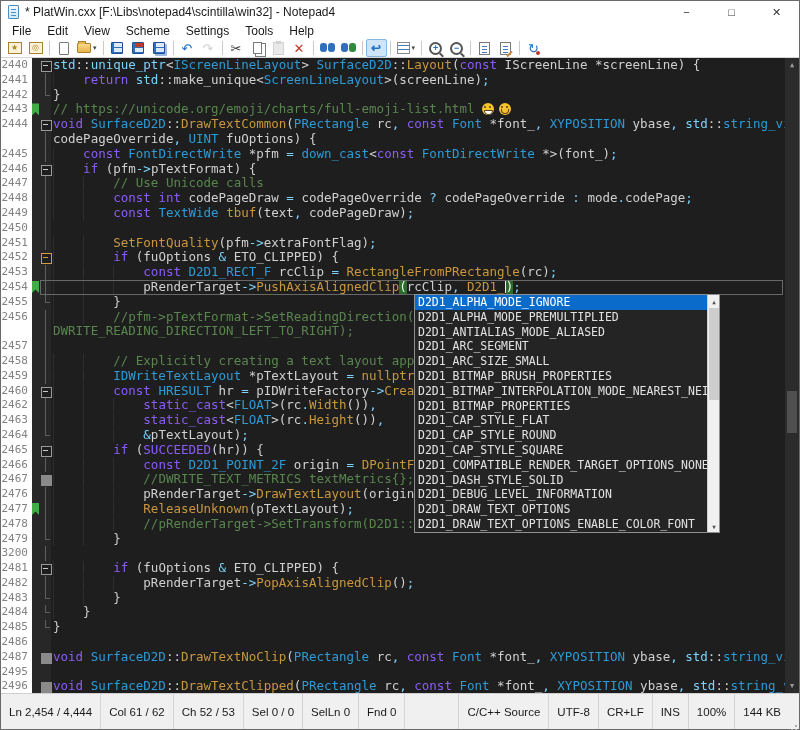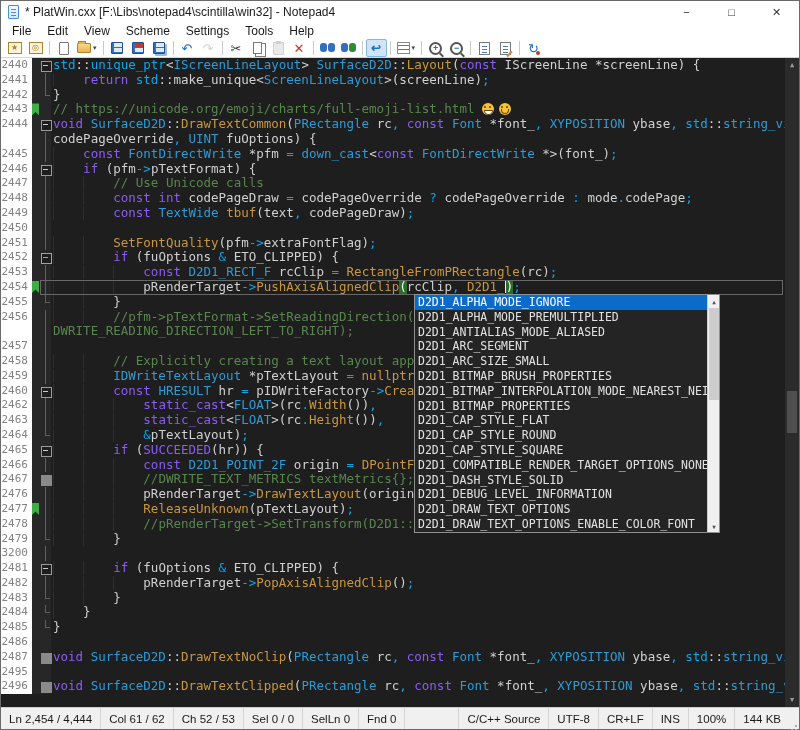--- a/index.html
+++ b/index.html
@@ -59,21 +59,21 @@
   .gfold{width:11px;background:#272727;flex:none;position:relative}
   .f-v::before{content:"";position:absolute;left:5px;top:0;height:100%;width:1px;background:#5f5f5f}
   .f-l::before{content:"";position:absolute;left:5px;top:0;height:8px;width:1px;background:#5f5f5f}
   .f-l::after{content:"";position:absolute;left:5px;top:7px;width:5px;height:1px;background:#5f5f5f}
   .f-box::before{content:"";position:absolute;left:1px;top:3px;width:9px;height:9px;border:1px solid #9a9a9a;background:#1e1e1e}
   .f-box::after{content:"";position:absolute;left:3px;top:7px;width:5px;height:1px;background:#c9c9c9}
   .f-boxhl::before{border-color:#d79b3b}
   .f-boxhl::after{background:#d79b3b}
   .f-fill::before{content:"";position:absolute;left:1px;top:3px;width:9px;height:9px;background:#8a8a8a;border:1px solid #8a8a8a}
   .code{padding-left:2px;flex:1;overflow:hidden}
-  .tk{color:#8b5cf6}.tt{color:#2e9bd6}.to{color:#c9973f}.tc{color:#59864e}.tv{color:#0ea5e9}.tw{color:#d0d0d0}
+  .tk{color:#8b5cf6}.tt{color:#2e9bd6}.to{color:#c9973f}.tc{color:#59864e}.tv{color:#7dd3fc}.tw{color:#d0d0d0}
   .ind{box-shadow:inset 1px 0 0 #2e2e2e}
   .bhl{background:#2e6b2e;color:#eaffea}
   .fold-ell{display:inline-block;border:1px solid #9a9a9a;color:#c0c0c0;font-size:8px;line-height:9px;padding:0 2px;margin-left:3px;vertical-align:1px}
   .caret{display:inline-block;width:1px;height:12px;background:#ececec;vertical-align:-2px}
   .current-frame{position:absolute;left:39px;right:2px;top:0;bottom:0;border:1px solid #686868;pointer-events:none}
   .emoji{width:12px;height:12px;border-radius:50%;background:#f7c331;display:inline-block;position:relative;vertical-align:-2px;margin-right:5px}
   .emoji::before{content:"";position:absolute;left:2.5px;top:3px;width:2px;height:2px;background:#5d4016;border-radius:50%;box-shadow:5px 0 0 #5d4016}
   .emoji-grin::after{content:"";position:absolute;left:2px;top:6.5px;width:7px;height:3.5px;background:#fff;border:1px solid #5d4016;border-radius:0 0 4px 4px}
   .emoji-smile::after{content:"";position:absolute;left:2.5px;top:5.5px;width:6px;height:4px;border:1px solid #5d4016;border-top:none;border-radius:0 0 6px 6px}
   
@@ -82,21 +82,21 @@
   #vthumb{position:absolute;left:2px;width:10px;top:333px;height:42px;background:#4f4f4f}
   
   #popup{position:absolute;left:413px;top:293px;width:306px;height:239px;background:#242424;border:1px solid #8f8f8f;z-index:10;font-family:"DejaVu Sans Mono",monospace;font-size:11.5px;color:#e2e2e2}
   #plist{position:absolute;left:0;top:0;right:12px;bottom:0;overflow:hidden}
   .pitem{height:14.8px;line-height:14.8px;padding-left:3px;white-space:pre}
   .pitem.sel{background:#0a6bcb;color:#fff}
   #pscroll{position:absolute;right:0;top:0;width:12px;height:100%;background:#f0f0f0;border-left:1px solid #cfcfcf}
   #pscroll .sarrow{width:12px;height:12px;color:#555;font-size:6px}
   #pthumb{position:absolute;left:1px;width:10px;top:13px;height:92px;background:#cdcdcd}
   
-  #statusbar{height:22px;background:#f0f0f0;border-top:1px solid #cfcfcf;display:flex;align-items:center;font-size:11.5px;color:#1a1a1a;flex:none}
+  #statusbar{height:36px;background:#f0f0f0;border-top:1px solid #cfcfcf;display:flex;align-items:center;font-size:11.5px;color:#1a1a1a;flex:none}
   .sseg{padding:0 8px;height:100%;display:flex;align-items:center;border-right:1px solid #d4d4d4;white-space:nowrap}
   .sseg.r{border-right:none;border-left:1px solid #d4d4d4}
   .spacer{flex:1}
   .grip{width:10px;height:100%;position:relative}
   .grip::before{content:"";position:absolute;right:2px;bottom:2px;width:2px;height:2px;background:#aaa;box-shadow:-4px 4px 0 #aaa,0 4px 0 #aaa,-8px 8px 0 #aaa,-4px 8px 0 #aaa,0 8px 0 #aaa}
 </style>
 </head>
 <body>
 
 <div id="win">

